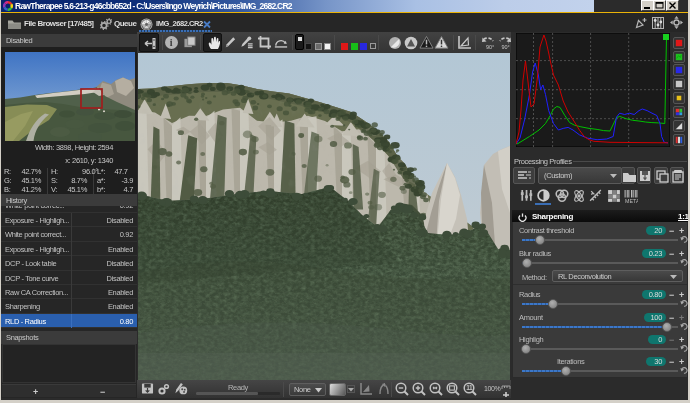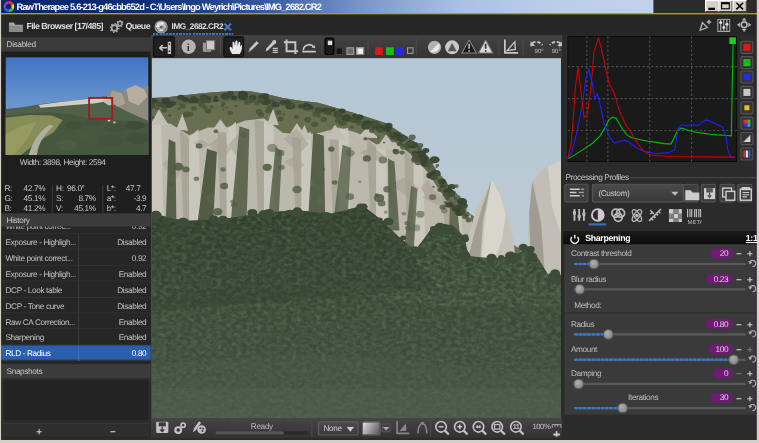--- a/index.html
+++ b/index.html
@@ -9,37 +9,37 @@
  background:linear-gradient(to right,#08246b 0%,#0d2d78 22%,#33589f 40%,#7795c8 55%,#a9c0e4 70%,#bccde9 85%,#c2d2ec 100%);
  color:#fff;font-weight:bold;font-size:8.5px;letter-spacing:-0.75px;}
 .wbtn{position:absolute;top:0px;width:13px;height:11px;background:#d4d0c8;border:1px solid;border-color:#fff #404040 #404040 #fff;}
 
 #tabs{position:absolute;left:0;top:12px;width:690px;height:20px;background:#262626;border-top:1px solid #eab308;}
 .tabtx{position:absolute;top:4px;height:14px;color:#dedede;font-weight:bold;font-size:8px;line-height:14px;white-space:nowrap;letter-spacing:-0.5px;}
 
 #left{position:absolute;left:1px;top:32px;width:136px;height:366px;background:#262626;}
 .phead{position:absolute;left:0;width:136px;height:13px;background:#3b3b3b;color:#c8c8c8;font-size:7.5px;line-height:13px;padding-left:5px;}
 #navbg{position:absolute;left:0;top:15px;width:136px;height:147px;background:#1e1e1e;}
-.ninf{position:absolute;width:112px;text-align:center;color:#c8c8c8;}
+.ninf{position:absolute;width:112px;text-align:right;color:#c8c8c8;}
 .c{position:absolute;white-space:pre;}
 .hrow{position:absolute;left:0;width:136px;height:15px;background:#262626;border-bottom:1px solid #313131;color:#c2c2c2;}
 .hrow .l{position:absolute;left:4px;top:3px;}
 .hrow .r{position:absolute;right:4px;top:3px;}
 .vline{position:absolute;width:1px;background:#3a3a3a;}
 
 #ctb{position:absolute;left:137px;top:32px;width:374px;height:21px;background:linear-gradient(#424242,#343434);}
 #cimg{position:absolute;left:138px;top:53px;width:372px;height:327px;overflow:hidden;background:#b9cbd9;}
 #cbb{position:absolute;left:137px;top:380px;width:374px;height:18px;background:linear-gradient(#454545,#323232);}
 .sep{position:absolute;top:3px;width:1px;height:15px;background:#4a4a4a;}
 
 #right{position:absolute;left:511px;top:32px;width:178px;height:366px;background:#2b2b2b;}
 .hbtn{position:absolute;left:162px;width:12px;height:12px;background:#333;border:1px solid #555;border-radius:2px;}
 #tools{position:absolute;left:1px;top:190px;width:176px;height:156px;background:#3a3a3a;border:1px solid #2a2a2a;border-top:none;}
 .lbl{position:absolute;color:#bdbdbd;white-space:nowrap;}
-.pill{position:absolute;height:9px;background:#701a75;border-radius:4.5px;color:#ddd;text-align:right;line-height:9px;}
+.pill{position:absolute;height:9px;background:#0f766e;border-radius:4.5px;color:#ddd;text-align:right;line-height:9px;}
 .mm{position:absolute;font-weight:bold;font-size:9px;line-height:8px;color:#ccc;letter-spacing:0;}
 .track{position:absolute;left:9px;width:156px;height:2px;background:#5a5a5a;}
 .tfill{position:absolute;height:2px;background:repeating-linear-gradient(90deg,#3c77c8 0 3px,#2d5d9e 3px 4px);}
 .tmb{position:absolute;top:-4px;width:10px;height:10px;border-radius:50%;background:radial-gradient(circle at 40% 35%,#b0b0b0,#7a7a7a);border:1px solid #585858;}
 .rst{position:absolute;left:158px;top:-3px;}
 .bhead{position:absolute;left:1px;width:176px;height:14px;background:linear-gradient(#1c1c1c,#080808);color:#fff;font-weight:bold;font-size:8px;line-height:14px;letter-spacing:-0.3px;}
 #brd{position:absolute;left:0;top:0;width:690px;height:403px;border-left:1px solid #d4d0c8;border-right:2px solid #d4d0c8;border-bottom:3px solid #d4d0c8;pointer-events:none;}
 </style></head><body>
 <div id="title">
  <svg class="abs" style="left:3px;top:1px" width="10" height="10" viewBox="0 0 20 20">
@@ -148,31 +148,32 @@
       <ellipse cx="70" cy="72" rx="10" ry="4.5" fill="#485842" opacity="0.75"></ellipse>
       <ellipse cx="95" cy="76" rx="12" ry="5" fill="#42523e" opacity="0.75"></ellipse>
       <ellipse cx="120" cy="74" rx="10" ry="5" fill="#3e4e3a" opacity="0.75"></ellipse>
       <ellipse cx="55" cy="80" rx="10" ry="5" fill="#4d5c46" opacity="0.75"></ellipse>
       <ellipse cx="85" cy="85" rx="12" ry="5" fill="#46564188"></ellipse>
       <rect x="93" y="56.5" width="2.2" height="1.8" fill="#d8d4c8"></rect>
       <rect x="98" y="58.5" width="2" height="1.6" fill="#cfccc0"></rect>
       <rect x="76" y="37" width="21" height="19" fill="none" stroke="#a01d1d" stroke-width="1.7"></rect>
     </svg>
  <div class="ninf" style="top:111px;">Width: 3898, Height: 2594</div>
+ <div class="ninf" style="top:124px;">x: 2610, y: 1340</div>
  <div id="navtbl" class="abs" style="left:0;top:135px;width:136px;height:28px;color:#c8c8c8;">
   <div class="vline" style="left:46px;top:1px;height:26px;"></div>
   <div class="vline" style="left:92px;top:1px;height:26px;"></div>
   <div class="c" style="left:3px;top:0">R:</div>
       <div class="c" style="left:14px;top:0;width:26px;text-align:right">42.7%</div>
   <div class="c" style="left:3px;top:9px">G:</div>
       <div class="c" style="left:14px;top:9px;width:26px;text-align:right">45.1%</div>
   <div class="c" style="left:3px;top:18px">B:</div>
       <div class="c" style="left:14px;top:18px;width:26px;text-align:right">41.2%</div>
   <div class="c" style="left:50px;top:0">H:</div>
-      <div class="c" style="left:60px;top:0;width:26px;text-align:left">96.0°</div>
+      <div class="c" style="left:76px;top:0;width:26px;text-align:center">96.0°</div>
   <div class="c" style="left:50px;top:9px">S:</div>
       <div class="c" style="left:60px;top:9px;width:26px;text-align:right">8.7%</div>
   <div class="c" style="left:50px;top:18px">V:</div>
       <div class="c" style="left:60px;top:18px;width:26px;text-align:right">45.1%</div>
   <div class="c" style="left:96px;top:0">L*:</div>
       <div class="c" style="left:108px;top:0;width:24px;text-align:center">47.7</div>
   <div class="c" style="left:96px;top:9px">a*:</div>
       <div class="c" style="left:108px;top:9px;width:24px;text-align:right">-3.9</div>
   <div class="c" style="left:96px;top:18px">b*:</div>
       <div class="c" style="left:108px;top:18px;width:24px;text-align:right">4.7</div>
@@ -1008,20 +1009,23 @@
       <div class="mm" style="left:166px;top:28px;">+</div>
       <div class="track" style="top:40px;">
         <div class="tfill" style="width:4.68px;"></div>
         <div class="tmb" style="left:-0.3200000000000003px;"></div>
         <div class="rst"><svg width="8" height="7" viewBox="0 0 8 7">
             <path d="M1.5 3.5 A2.8 2.8 0 1 1 4 6.2" fill="none" stroke="#aaa" stroke-width="1.1"></path>
             <path d="M0.2 1.2 L1.7 4.4 L4 2.2 Z" fill="#aaa"></path>
           </svg></div>
       </div>
       <div class="lbl" style="left:9px;top:51px;">Method:</div>
+      <div class="abs" style="left:39px;top:48px;width:131px;height:12px;background:linear-gradient(#4a4a4a,#383838);border:1px solid #5e5e5e;border-radius:2px;color:#ccc;line-height:12px;padding-left:5px;">RL Deconvolution<svg style="position:absolute;right:5px;top:4px" width="7" height="5">
+          <path d="M0 0 h7 l-3.5 4 z" fill="#bbb"></path>
+        </svg></div>
       <div class="abs" style="left:0px;top:62px;width:174px;height:1px;background:#2e2e2e;"></div>
       <div class="lbl" style="left:6px;top:68px;">Radius</div>
       <div class="pill" style="left:129px;top:68px;width:24px;padding-right:4px;">0.80</div>
       <div class="mm" style="left:156px;top:69px;">−</div>
       <div class="mm" style="left:166px;top:69px;">+</div>
       <div class="track" style="top:81px;">
         <div class="tfill" style="width:30.732000000000003px;"></div>
         <div class="tmb" style="left:25.732000000000003px;"></div>
         <div class="rst"><svg width="8" height="7" viewBox="0 0 8 7">
             <path d="M1.5 3.5 A2.8 2.8 0 1 1 4 6.2" fill="none" stroke="#aaa" stroke-width="1.1"></path>
@@ -1033,33 +1037,33 @@
       <div class="mm" style="left:156px;top:92px;">−</div>
       <div class="mm" style="left:166px;top:92px;color:#777;">+</div>
       <div class="track" style="top:104px;">
         <div class="tfill" style="width:145.08px;"></div>
         <div class="tmb" style="left:140.08px;"></div>
         <div class="rst"><svg width="8" height="7" viewBox="0 0 8 7">
             <path d="M1.5 3.5 A2.8 2.8 0 1 1 4 6.2" fill="none" stroke="#aaa" stroke-width="1.1"></path>
             <path d="M0.2 1.2 L1.7 4.4 L4 2.2 Z" fill="#aaa"></path>
           </svg></div>
       </div>
-      <div class="lbl" style="left:6px;top:113px;">Damping</div>
+      <div class="lbl" style="left:6px;top:113px;">Highligh</div>
       <div class="pill" style="left:135px;top:113px;width:18px;padding-right:4px;">0</div>
       <div class="mm" style="left:156px;top:114px;color:#777;">−</div>
       <div class="mm" style="left:166px;top:114px;">+</div>
       <div class="track" style="top:126px;">
         <div class="tfill" style="width:3.9000000000000004px;"></div>
         <div class="tmb" style="left:-1.0999999999999996px;"></div>
         <div class="rst"><svg width="8" height="7" viewBox="0 0 8 7">
             <path d="M1.5 3.5 A2.8 2.8 0 1 1 4 6.2" fill="none" stroke="#aaa" stroke-width="1.1"></path>
             <path d="M0.2 1.2 L1.7 4.4 L4 2.2 Z" fill="#aaa"></path>
           </svg></div>
       </div>
-      <div class="lbl" style="left:20px;top:135px;padding-left:38px;">Iterations</div>
+      <div class="lbl" style="left:6px;top:135px;padding-left:38px;">Iterations</div>
       <div class="pill" style="left:133px;top:135px;width:20px;padding-right:4px;">30</div>
       <div class="mm" style="left:156px;top:136px;">−</div>
       <div class="mm" style="left:166px;top:136px;">+</div>
       <div class="track" style="top:148px;">
         <div class="tfill" style="width:43.68000000000001px;"></div>
         <div class="tmb" style="left:38.68000000000001px;"></div>
         <div class="rst"><svg width="8" height="7" viewBox="0 0 8 7">
             <path d="M1.5 3.5 A2.8 2.8 0 1 1 4 6.2" fill="none" stroke="#aaa" stroke-width="1.1"></path>
             <path d="M0.2 1.2 L1.7 4.4 L4 2.2 Z" fill="#aaa"></path>
           </svg></div>

